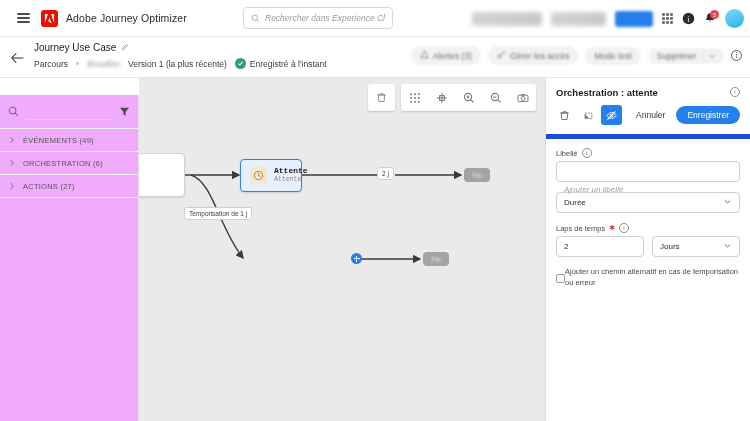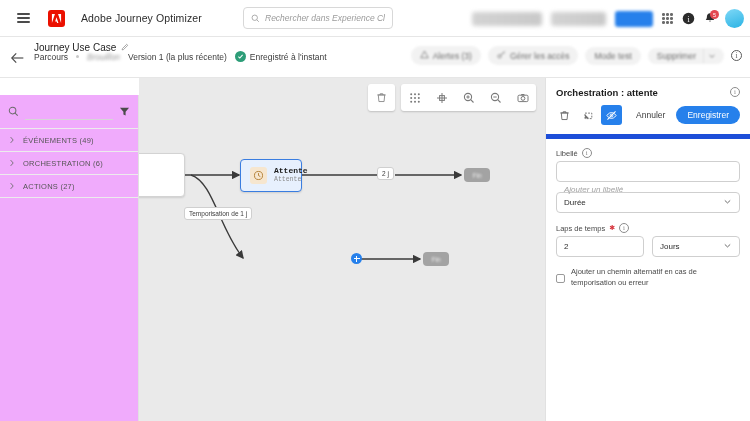--- a/index.html
+++ b/index.html
@@ -13,21 +13,21 @@
   .app { position: relative; width: 750px; height: 421px; }
 
   
   .appbar {
     position: absolute; top: 0; left: 0; width: 750px; height: 37px;
     background: #ffffff; border-bottom: 1px solid #e6e6e6;
     display: flex; align-items: center;
   }
   .hamburger { width: 34px; display: flex; flex-direction: column; align-items: center; gap: 2.5px; margin-left: 6px; cursor: pointer; }
   .hamburger span { display: block; width: 13px; height: 1.6px; background: #4b4b4b; border-radius: 1px; }
-  .brand { display: flex; align-items: center; gap: 16px; margin-left: 8px; }
+  .brand { display: flex; align-items: center; gap: 8px; margin-left: 1px; }
   .adobe-logo {
     width: 17px; height: 17px; background: #eb1000; border-radius: 3px;
     display: flex; align-items: center; justify-content: center;
   }
   .adobe-logo svg { display: block; }
   .brand-name { font-size: 10.5px; color: #2c2c2c; letter-spacing: .1px; }
 
   .searchwrap { position: absolute; left: 243px; top: 7px; width: 150px; height: 22px; }
   .searchbox {
     width: 100%; height: 100%; border: 1px solid #d8d8d8; border-radius: 4px;
@@ -56,21 +56,21 @@
 
   
   .subheader {
     position: absolute; top: 37px; left: 0; width: 750px; height: 41px;
     background: #fff; border-bottom: 1px solid #e6e6e6;
   }
   .back-arrow { position: absolute; left: 10px; top: 13px; width: 16px; height: 16px; cursor: pointer; }
   .title-row { position: absolute; left: 34px; top: 5px; display: flex; align-items: center; gap: 5px; }
   .jtitle { font-size: 10px; font-weight: normal; color: #1f1f1f; }
   .pencil { cursor: pointer; display: flex; }
-  .meta-row { position: absolute; left: 34px; top: 14px; display: flex; align-items: center; gap: 8px; }
+  .meta-row { position: absolute; left: 34px; top: 21px; display: flex; align-items: center; gap: 8px; }
   .meta-item { font-size: 8.5px; color: #3c3c3c; white-space: nowrap; }
   .meta-blur { filter: blur(1.6px); color: #9a9a9a; font-style: italic; }
   .dot-sep { width: 3px; height: 3px; border-radius: 50%; background: #c8c8c8; filter: blur(.5px); }
   .saved { display: flex; align-items: center; gap: 4px; }
   .check-circle { width: 11px; height: 11px; border-radius: 50%; background: #2d9d78; display: flex; align-items: center; justify-content: center; }
 
   .subheader-actions { position: absolute; right: 8px; top: 9px; display: flex; align-items: center; gap: 7px; }
   .ghost-btn {
     display: flex; align-items: center; gap: 4px; font-size: 8.5px; color: #6e6e6e;
     border: 1px solid transparent; border-radius: 12px; padding: 3px 8px; background: #f2f2f2;
@@ -178,21 +178,21 @@
   .field-label { font-size: 7.5px; color: #4a4a4a; display: flex; align-items: center; gap: 4px; margin-bottom: 3px; }
   .req { color: #d7373f; font-size: 7px; }
   .input, .select {
     width: 100%; height: 21px; border: 1px solid #cfcfcf; border-radius: 4px;
     background: #fff; display: flex; align-items: center; padding: 0 7px; font-size: 8px; color: #2c2c2c;
   }
   .input .ph { color: #a3a3a3; font-style: italic; margin-top: 36px; }
   .select { justify-content: space-between; cursor: pointer; }
   .row2 { display: flex; gap: 8px; }
   .row2 .half { flex: 1; }
-  .checkrow { display: flex; gap: 6px; align-items: center; margin-top: 8px; }
+  .checkrow { display: flex; gap: 0; align-items: center; margin-top: 8px; }
   .cbox { width: 9px; height: 9px; border: 1.2px solid #9a9a9a; border-radius: 2px; margin-top: 1px; flex: 0 0 auto; cursor: pointer; }
   .check-label { font-size: 7.5px; color: #4a4a4a; line-height: 1.45; }
 </style>
 </head>
 <body>
 
 <div class="app">
 
   <div class="appbar">
     <div class="hamburger">

